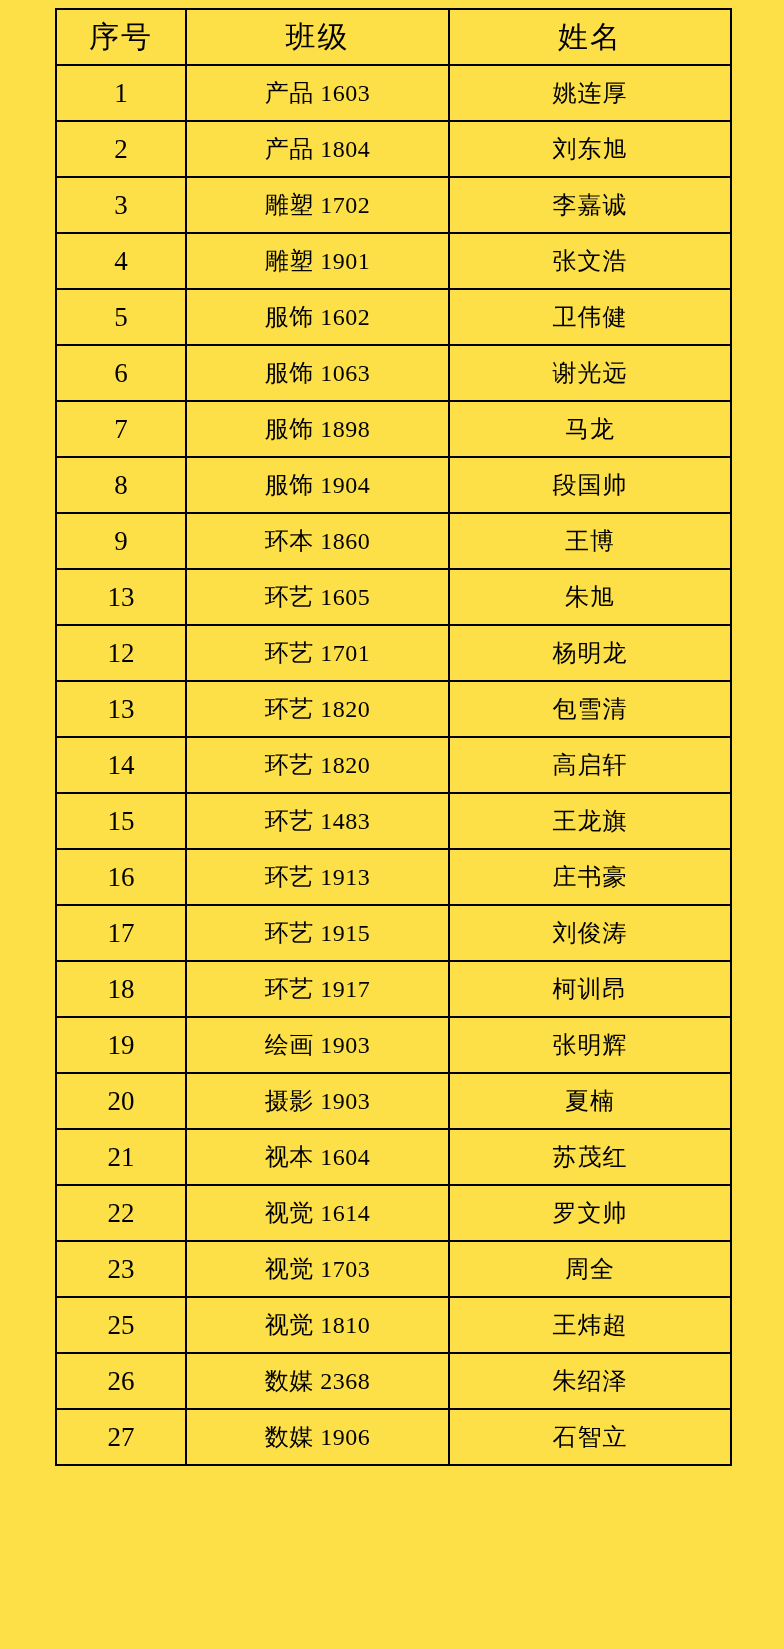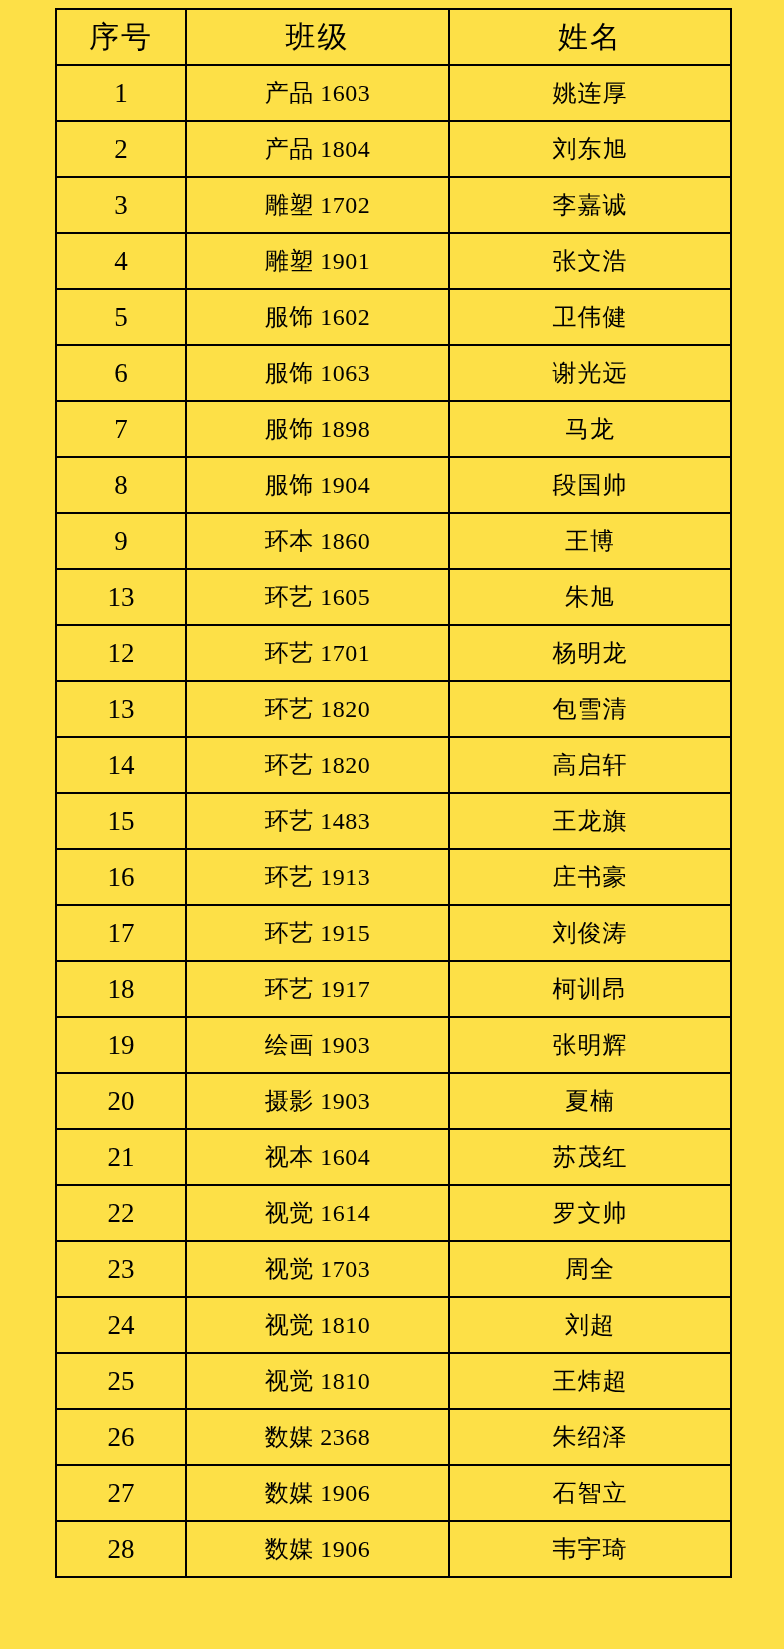--- a/index.html
+++ b/index.html
@@ -182,39 +182,29 @@
           <td class="idx">22</td>
           <td class="cls">视觉 1614</td>
           <td class="nm">罗文帅</td>
         </tr>
         <tr>
           <td class="idx">23</td>
           <td class="cls">视觉 1703</td>
           <td class="nm">周全</td>
         </tr>
         <tr>
-          <td class="idx">24</td>
-          <td class="cls">视觉 1810</td>
-          <td class="nm">刘超</td>
-        </tr>
-        <tr>
           <td class="idx">25</td>
           <td class="cls">视觉 1810</td>
           <td class="nm">王炜超</td>
         </tr>
         <tr>
           <td class="idx">26</td>
           <td class="cls">数媒 2368</td>
           <td class="nm">朱绍泽</td>
         </tr>
         <tr>
           <td class="idx">27</td>
           <td class="cls">数媒 1906</td>
           <td class="nm">石智立</td>
-        </tr>
-        <tr>
-          <td class="idx">28</td>
-          <td class="cls">数媒 1906</td>
-          <td class="nm">韦宇琦</td>
         </tr>
       </tbody>
   </table>
 </div>
 
 </body></html>

